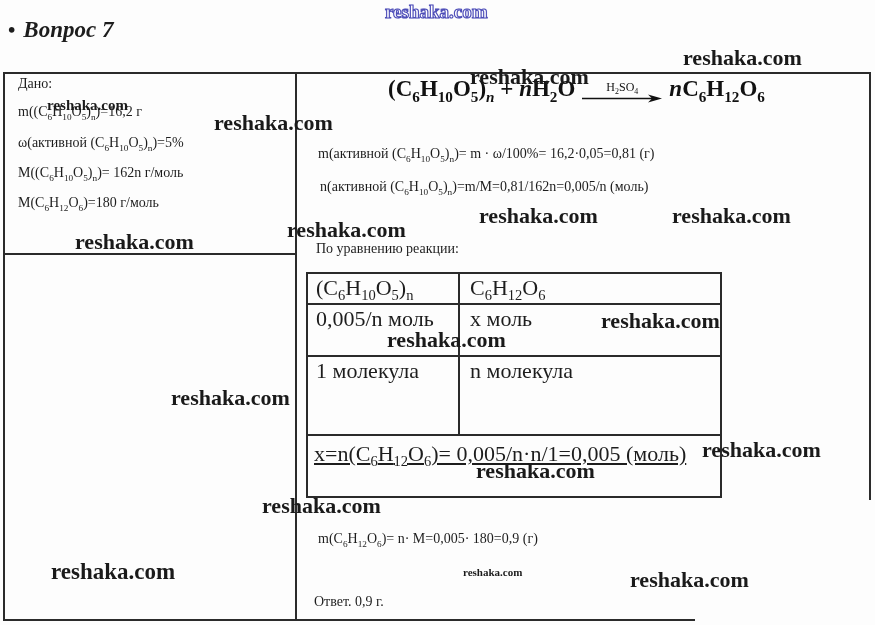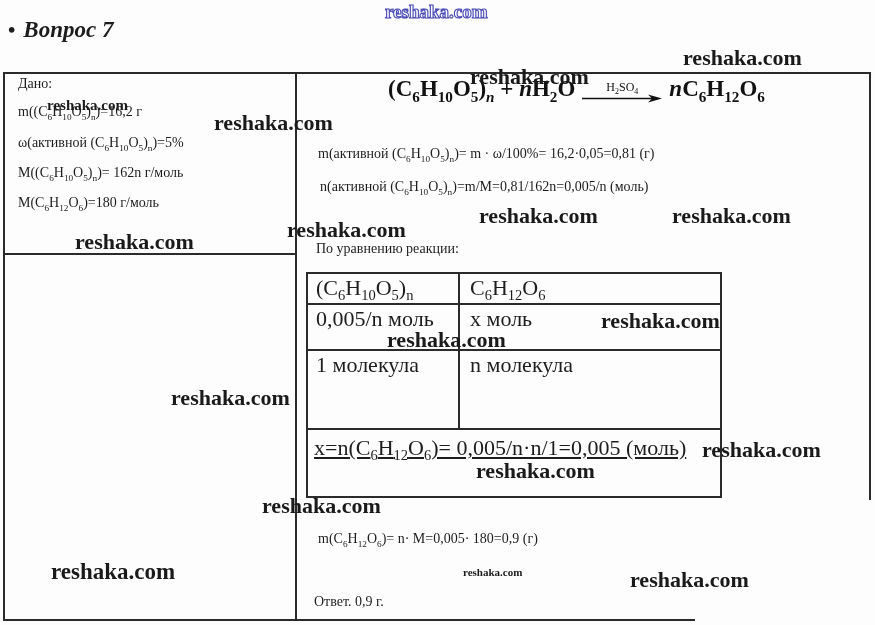--- a/index.html
+++ b/index.html
@@ -45,21 +45,21 @@
     position: absolute; left: 306px; top: 272px;
     width: 416px; height: 226px;
     border: 2px solid #2b2b2b;
     display: flex; flex-direction: column;
     font-size: 22px;
   }
   .t-row { display: flex; border-bottom: 2px solid #2b2b2b; }
   .t-row .c1 { width: 152px; border-right: 2px solid #2b2b2b; padding: 1px 8px; }
   .t-row .c2 { flex: 1; padding: 1px 10px; }
   .t-row.header { height: 31px; }
-  .t-row.r2 { height: 46px; }
+  .t-row.r2 { height: 52px; }
   .t-row.r3 { height: 79px; }
   .t-foot { flex: 1; padding: 5px 6px; white-space: nowrap; text-decoration: underline; }
 </style>
 </head>
 <body>
 
 <div class="page">
 
   <div class="title">
     <span class="bullet">•</span>

